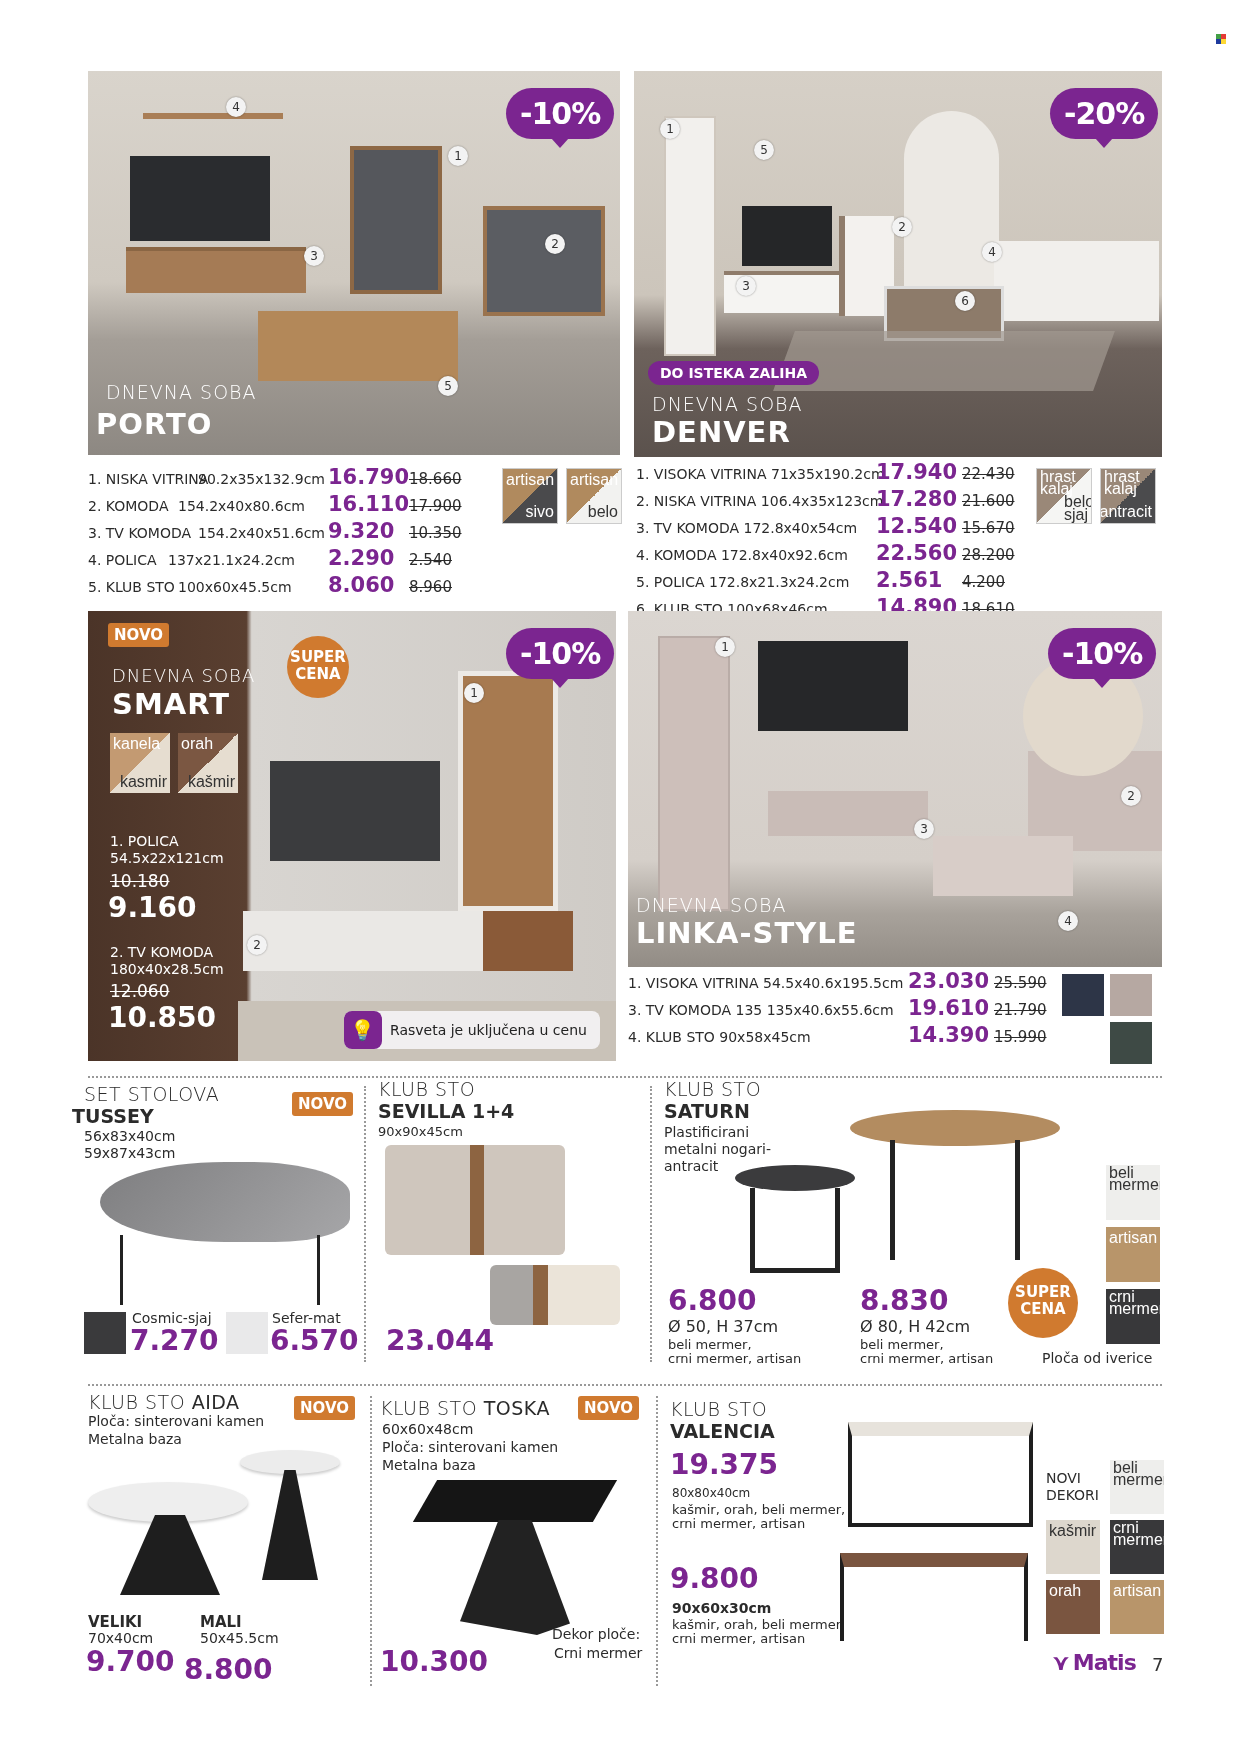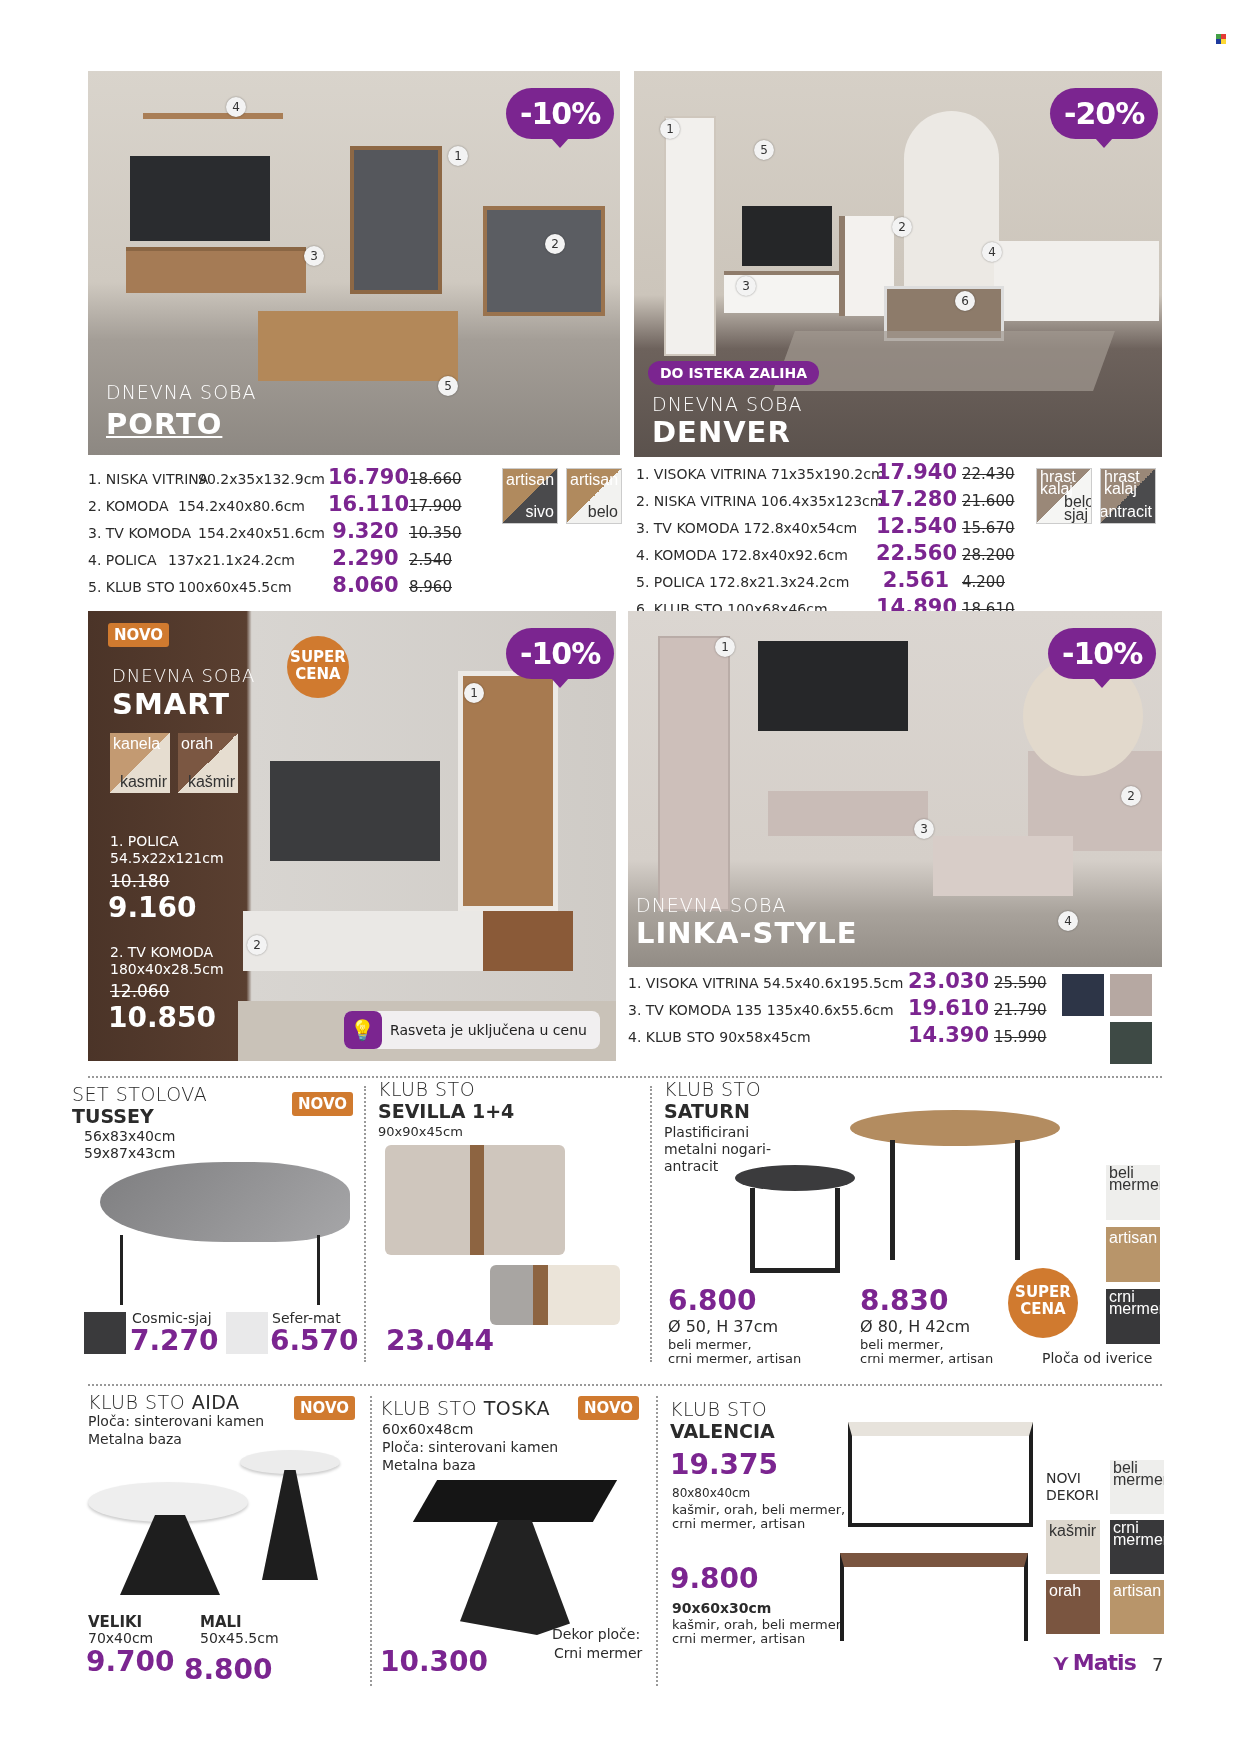--- a/index.html
+++ b/index.html
@@ -7,21 +7,21 @@
   .abs { position: absolute; }
   .photo { position: absolute; overflow: hidden; }
   .discount { position: absolute; background: #7b2590; color: #fff; font-weight: bold; font-size: 30px; border-radius: 28px; padding: 8px 14px; letter-spacing: -1px; }
   .discount::after { content: ""; position: absolute; left: 50%; bottom: -9px; margin-left: -9px; border-left: 9px solid transparent; border-right: 9px solid transparent; border-top: 10px solid #7b2590; }
   .room-sub { color: #fff; font-size: 19px; letter-spacing: 1px; font-weight: 300; }
   .room-title { color: #fff; font-size: 29px; font-weight: bold; letter-spacing: 1px; }
   .num-dot { position: absolute; width: 20px; height: 20px; border-radius: 50%; background: #f3f3f3; color: #333; font-size: 12px; text-align: center; line-height: 20px; box-shadow: 0 0 2px rgba(0,0,0,.4); }
   .plist { position: absolute; font-size: 14px; line-height: 25px; }
   .plist .row { display: flex; align-items: baseline; white-space: nowrap; }
   .plist .name { display: inline-block; }
-  .plist .p { font-size: 21px; font-weight: bold; color: #7b2590; text-align: center; display: inline-block; }
+  .plist .p { font-size: 21px; font-weight: bold; color: #7b2590; text-align: left; display: inline-block; }
   .plist .o { font-size: 15px; text-decoration: line-through; display: inline-block; margin-left: 6px; }
   .swatch { position: absolute; border: 1px solid #ccc; overflow: hidden; font-family: "Liberation Sans", sans-serif; font-size: 16px; }
   .swatch .t1 { position: absolute; left: 3px; top: 2px; }
   .swatch .t2 { position: absolute; right: 3px; bottom: 2px; }
   .novo { position: absolute; background: #d07a2f; color: #fff; font-weight: bold; font-size: 15px; padding: 3px 6px; border-radius: 3px; }
   .super { position: absolute; width: 62px; height: 62px; border-radius: 50%; background: #d07a2f; color: #fff; font-weight: bold; font-size: 15px; text-align: center; line-height: 17px; padding-top: 13px; }
   .dots-h { position: absolute; height: 0; border-top: 2px dotted #999; }
   .dots-v { position: absolute; width: 0; border-left: 2px dotted #999; }
   .h-thin { font-size: 19px; font-weight: 300; letter-spacing: .5px; }
   .h-bold { font-size: 19px; font-weight: bold; }
@@ -37,21 +37,21 @@
   <div class="abs" style="left:262px;top:75px;width:92px;height:148px;background:#55575c;border:4px solid #8d6845;"></div>
   <div class="abs" style="left:395px;top:135px;width:122px;height:110px;background:#5b5d62;border:4px solid #9a734e;"></div>
   <div class="abs" style="left:170px;top:240px;width:200px;height:70px;background:#b38859;"></div>
   <div class="abs" style="left:55px;top:42px;width:140px;height:6px;background:#a97e56;"></div>
   <div class="num-dot" style="left:138px;top:26px;">4</div>
   <div class="num-dot" style="left:360px;top:75px;">1</div>
   <div class="num-dot" style="left:216px;top:175px;">3</div>
   <div class="num-dot" style="left:457px;top:163px;">2</div>
   <div class="num-dot" style="left:350px;top:305px;">5</div>
   <div class="room-sub abs" style="left:18px;top:310px;">DNEVNA SOBA</div>
-  <div class="room-title abs" style="left:18px;top:336px;text-decoration:underline;">PORTO</div>
+  <div class="room-title abs" style="left:8px;top:336px;">PORTO</div>
 </div>
 <div class="discount" style="left:506px;top:88px;">-10%</div>
 
 <div id="porto-list" class="plist" style="left:88px;top:465px;background:#fff;width:380px;">
   <div class="row">
       <span class="name" style="width:110px;">1. NISKA VITRINA</span>
       <span style="width:130px;">90.2x35x132.9cm</span>
       <span class="p" style="width:75px;">16.790</span>
       <span class="o">18.660</span>
     </div>
@@ -219,21 +219,21 @@
       <span class="p" style="width:80px;">14.390</span>
       <span class="o">15.990</span>
     </div>
 </div>
 <div class="abs" style="left:1062px;top:974px;width:42px;height:42px;background:#2d3547;"></div>
 <div class="abs" style="left:1110px;top:974px;width:42px;height:42px;background:#b6a8a2;"></div>
 <div class="abs" style="left:1110px;top:1022px;width:42px;height:42px;background:#3e4a45;"></div>
 
 <div class="dots-h" style="left:88px;top:1076px;width:1074px;"></div>
 
-<div class="abs h-thin" style="left:72px;top:1083px;">SET STOLOVA</div>
+<div class="abs h-thin" style="left:84px;top:1083px;">SET STOLOVA</div>
 <div class="abs h-bold" style="left:72px;top:1105px;">TUSSEY</div>
 <div class="novo" style="left:292px;top:1092px;">NOVO</div>
 <div class="abs small" style="left:84px;top:1128px;font-size:14px;">56x83x40cm</div>
 <div class="abs small" style="left:84px;top:1145px;font-size:14px;">59x87x43cm</div>
 <div class="abs" style="left:100px;top:1162px;width:250px;height:80px;background:linear-gradient(135deg,#7e7e80,#a6a6a8);border-radius:50% 40% 30% 50%;"></div>
 <div class="abs" style="left:120px;top:1235px;width:200px;height:70px;border-left:3px solid #222;border-right:3px solid #222;"></div>
 <div class="abs" style="left:84px;top:1312px;width:42px;height:42px;background:#3a3a3c;"></div>
 <div class="abs small" style="left:132px;top:1310px;font-size:14px;">Cosmic-sjaj</div>
 <div class="abs big-price" style="left:130px;top:1324px;">7.270</div>
 <div class="abs" style="left:226px;top:1312px;width:42px;height:42px;background:#e9e9ea;"></div>

